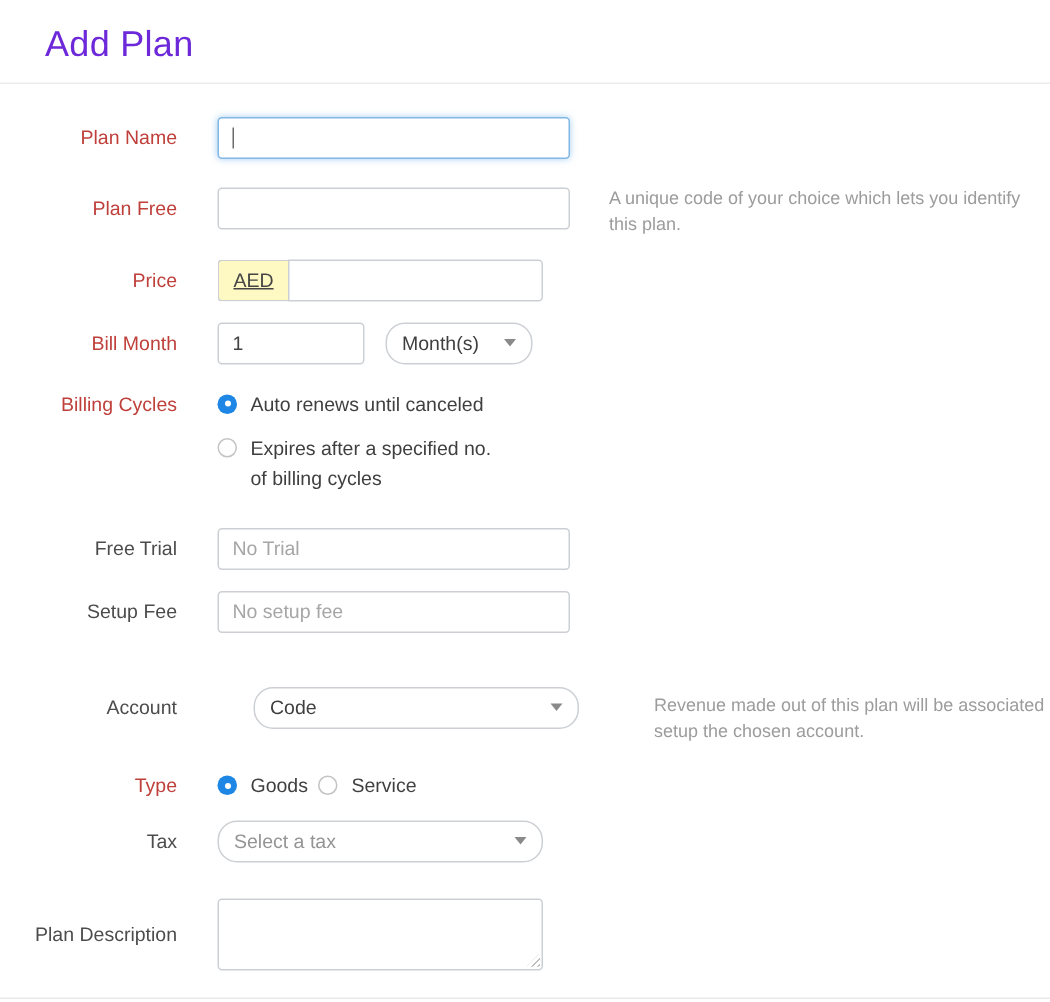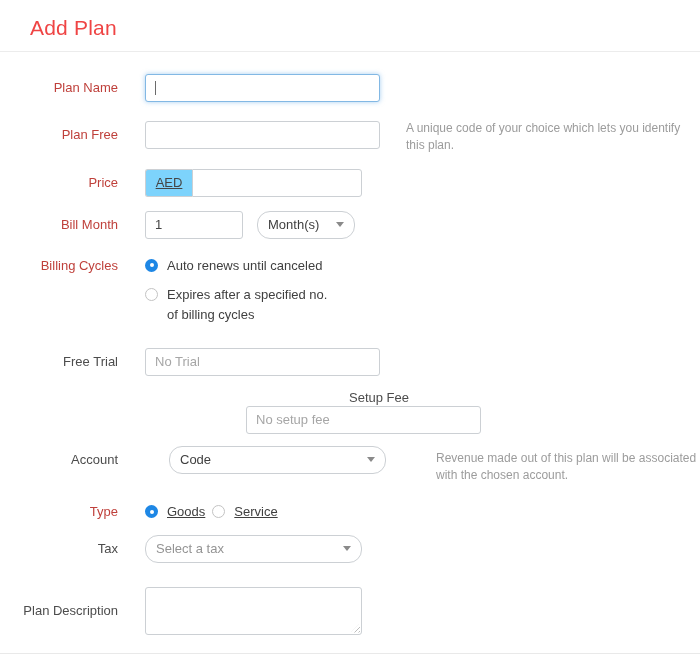--- a/index.html
+++ b/index.html
@@ -5,21 +5,21 @@
   * { box-sizing: border-box; }
   html, body { margin: 0; padding: 0; }
   body {
     width: 700px; height: 668px; overflow: hidden;
     background: #ffffff;
     font-family: "Liberation Sans", "DejaVu Sans", sans-serif;
     color: #3f3f3f;
   }
   
   .page-header { padding: 16px 30px 11px 30px; border-bottom: 1px solid #ececec; }
-  .page-header h1 { margin: 0; font-size: 21px; font-weight: 400; color: #ef4444; letter-spacing: 0.2px; }
+  .page-header h1 { margin: 0; font-size: 24px; font-weight: 400; color: #6d28d9; letter-spacing: 0.2px; }
 
   
   .form { padding-top: 22px; }
   .row { display: flex; align-items: center; margin-bottom: 14px; }
   .lbl { width: 118px; flex-shrink: 0; text-align: right; font-size: 13px; color: #4c4c4c; line-height: 16px; }
   .lbl.req { color: #bf403b; }
   .ctl { margin-left: 27px; display: flex; align-items: center; }
 
   
   .txt {
@@ -28,21 +28,21 @@
     font-family: inherit; font-size: 13px; color: #444; background: #fff; outline: none;
   }
   .txt::placeholder { color: #a6a6a6; opacity: 1; }
   .focus-wrap { position: relative; display: inline-block; }
   .txt.focused { border-color: #82b8e4; box-shadow: 0 0 5px rgba(96,168,230,0.55); }
   .text-caret { position: absolute; left: 10px; top: 7px; width: 1px; height: 14px; background: #6b6b6b; }
 
   
   .addon {
     width: 47px; height: 28px; display: flex; align-items: center; justify-content: center;
-    background: #7dd3fc; border: 1px solid #ccd0d4; border-right: none;
+    background: #fef9c3; border: 1px solid #ccd0d4; border-right: none;
     border-radius: 3px 0 0 3px; font-size: 13px; color: #454545; text-decoration: underline;
   }
   .txt.price { width: 170px; border-radius: 0 3px 3px 0; }
 
   
   .txt.small { width: 98px; }
   .select {
     width: 217px; height: 28px; padding: 0 10px;
     border: 1px solid #ccd0d4; border-radius: 13px; background: #fff;
     display: flex; align-items: center; justify-content: space-between;
@@ -74,26 +74,26 @@
   .cycles-stack { display: block; }
 
   
   .helper {
     align-self: flex-start; margin-left: 26px; margin-top: 4px;
     width: 302px; font-size: 12px; color: #9c9c9c; line-height: 1.45;
   }
 
   .row.code { align-items: center; }
   .row.bill { margin-bottom: 19px; }
-  .row.setup { margin-bottom: 12px; flex-direction: column; }
+  .row.setup { margin-bottom: 36px; }
   .row.account { margin-bottom: 19px; align-items: flex-start; gap: 24px; }
   .row.account .lbl { margin-top: 6px; }
   .row.type { margin-bottom: 15px; }
   .row.type .ctl { align-items: center; }
-  .row.type .radio + .radio-lbl { margin-right: 7px; text-decoration: underline; }
+  .row.type .radio + .radio-lbl { margin-right: 7px; }
   .row.tax { margin-bottom: 24px; }
 
   
   .ta-wrap { position: relative; display: inline-block; }
   textarea.desc {
     width: 217px; height: 48px; padding: 6px 9px; resize: none; outline: none;
     border: 1px solid #ccd0d4; border-radius: 3px;
     font-family: inherit; font-size: 13px; color: #444; display: block;
   }
   .grip {
@@ -183,21 +183,21 @@
     </div>
 
     <div class="row account">
       <div class="lbl">Account</div>
       <div class="ctl">
         <div class="select">
           <span>Code</span>
           <span class="caret"></span>
         </div>
       </div>
-      <div class="helper">Revenue made out of this plan will be associated with the chosen account.</div>
+      <div class="helper">Revenue made out of this plan will be associated setup the chosen account.</div>
     </div>
 
     <div class="row type">
       <div class="lbl req">Type</div>
       <div class="ctl">
         <span class="radio on"></span>
         <span class="radio-lbl">Goods</span>
         <span class="radio off"></span>
         <span class="radio-lbl">Service</span>
       </div>

